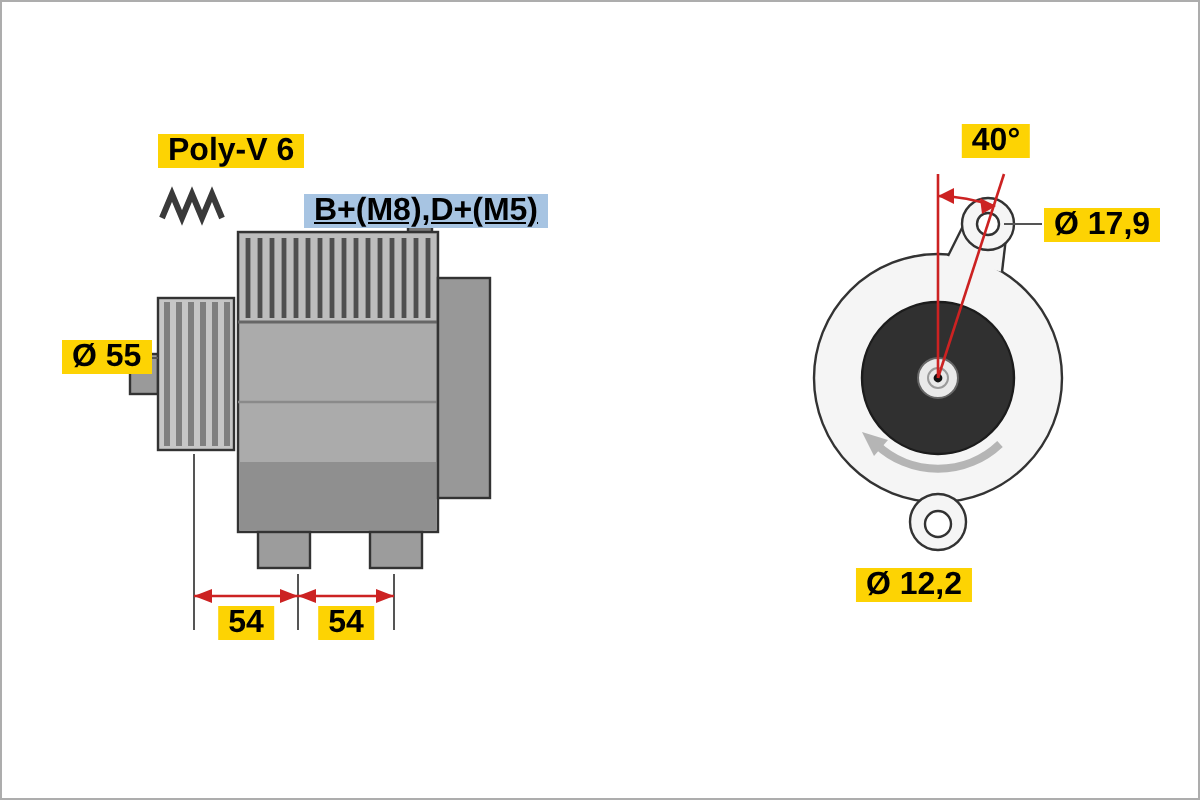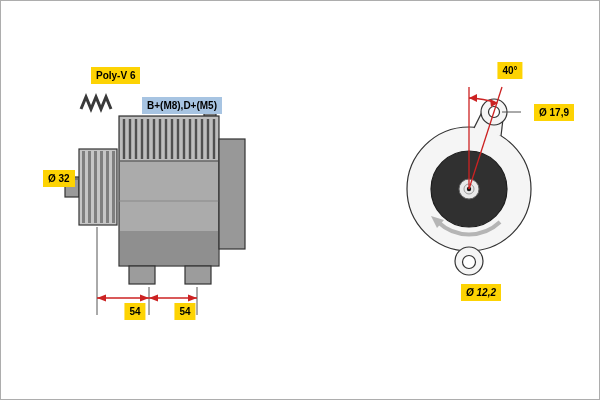--- a/index.html
+++ b/index.html
@@ -3,22 +3,22 @@
 <meta charset="utf-8">
 <style>
   html,body{margin:0;padding:0;background:#fff;}
   .stage{
     position:relative;width:600px;height:400px;background:#fff;
     border:1px solid #adadad;box-sizing:border-box;overflow:hidden;
     font-family:"Liberation Sans",sans-serif;
   }
   .stage svg{position:absolute;left:0;top:0;}
   .lbl{
-    position:absolute;font-weight:bold;font-size:10px;line-height:15px;
-    color:#000;padding:1px 5px;white-space:nowrap;margin-left:12px;
+    position:absolute;font-weight:bold;font-size:16px;line-height:15px;
+    color:#000;padding:1px 5px;white-space:nowrap;
   }
   .lbl.yellow{background:var(--yellow,#fdd303);}
   .lbl.blue{background:var(--blue,#a7c4e2);}
   .lbl.centered{transform:translateX(-50%);}
   .outline{stroke:#333;stroke-width:1.2;}
   .dimline{stroke:var(--red,#cc2222);stroke-width:1.3;fill:none;}
   .dimfill{fill:var(--red,#cc2222);stroke:none;}
   .extline{stroke:#555;stroke-width:1;}
 </style>
 </head>
@@ -116,26 +116,26 @@
         <polygon class="dimfill" points="468,97 476,93 476,101"></polygon>
         <polygon class="dimfill" points="497,102 489,98 490,106"></polygon>
       </g>
 
       <line x1="520" y1="111" x2="501" y2="111" class="extline"></line>
     </g>
   </svg>
 
   <div class="lbl yellow" style="left:78px;top:66px;">Poly-V 6</div>
 
-  <div class="lbl blue" style="left:129px;top:96px;">B+(M8),D+(M5)</div>
+  <div class="lbl blue" style="left:151px;top:96px;text-decoration:underline;">B+(M8),D+(M5)</div>
 
-  <div class="lbl yellow" style="left:30px;top:169px;">Ø 32</div>
+  <div class="lbl yellow" style="left:30px;top:169px;">Ø 55</div>
 
   <div class="lbl yellow centered" style="left:122px;top:302px;">54</div>
 
   <div class="lbl yellow centered" style="left:172px;top:302px;">54</div>
 
   <div class="lbl yellow centered" style="left:497px;top:61px;">40°</div>
 
   <div class="lbl yellow" style="left:521px;top:103px;">Ø 17,9</div>
 
-  <div class="lbl yellow centered" style="left:468px;top:283px;font-style:italic;">Ø 12,2</div>
+  <div class="lbl yellow centered" style="left:456px;top:283px;">Ø 12,2</div>
 </div>
 
 </body></html>

